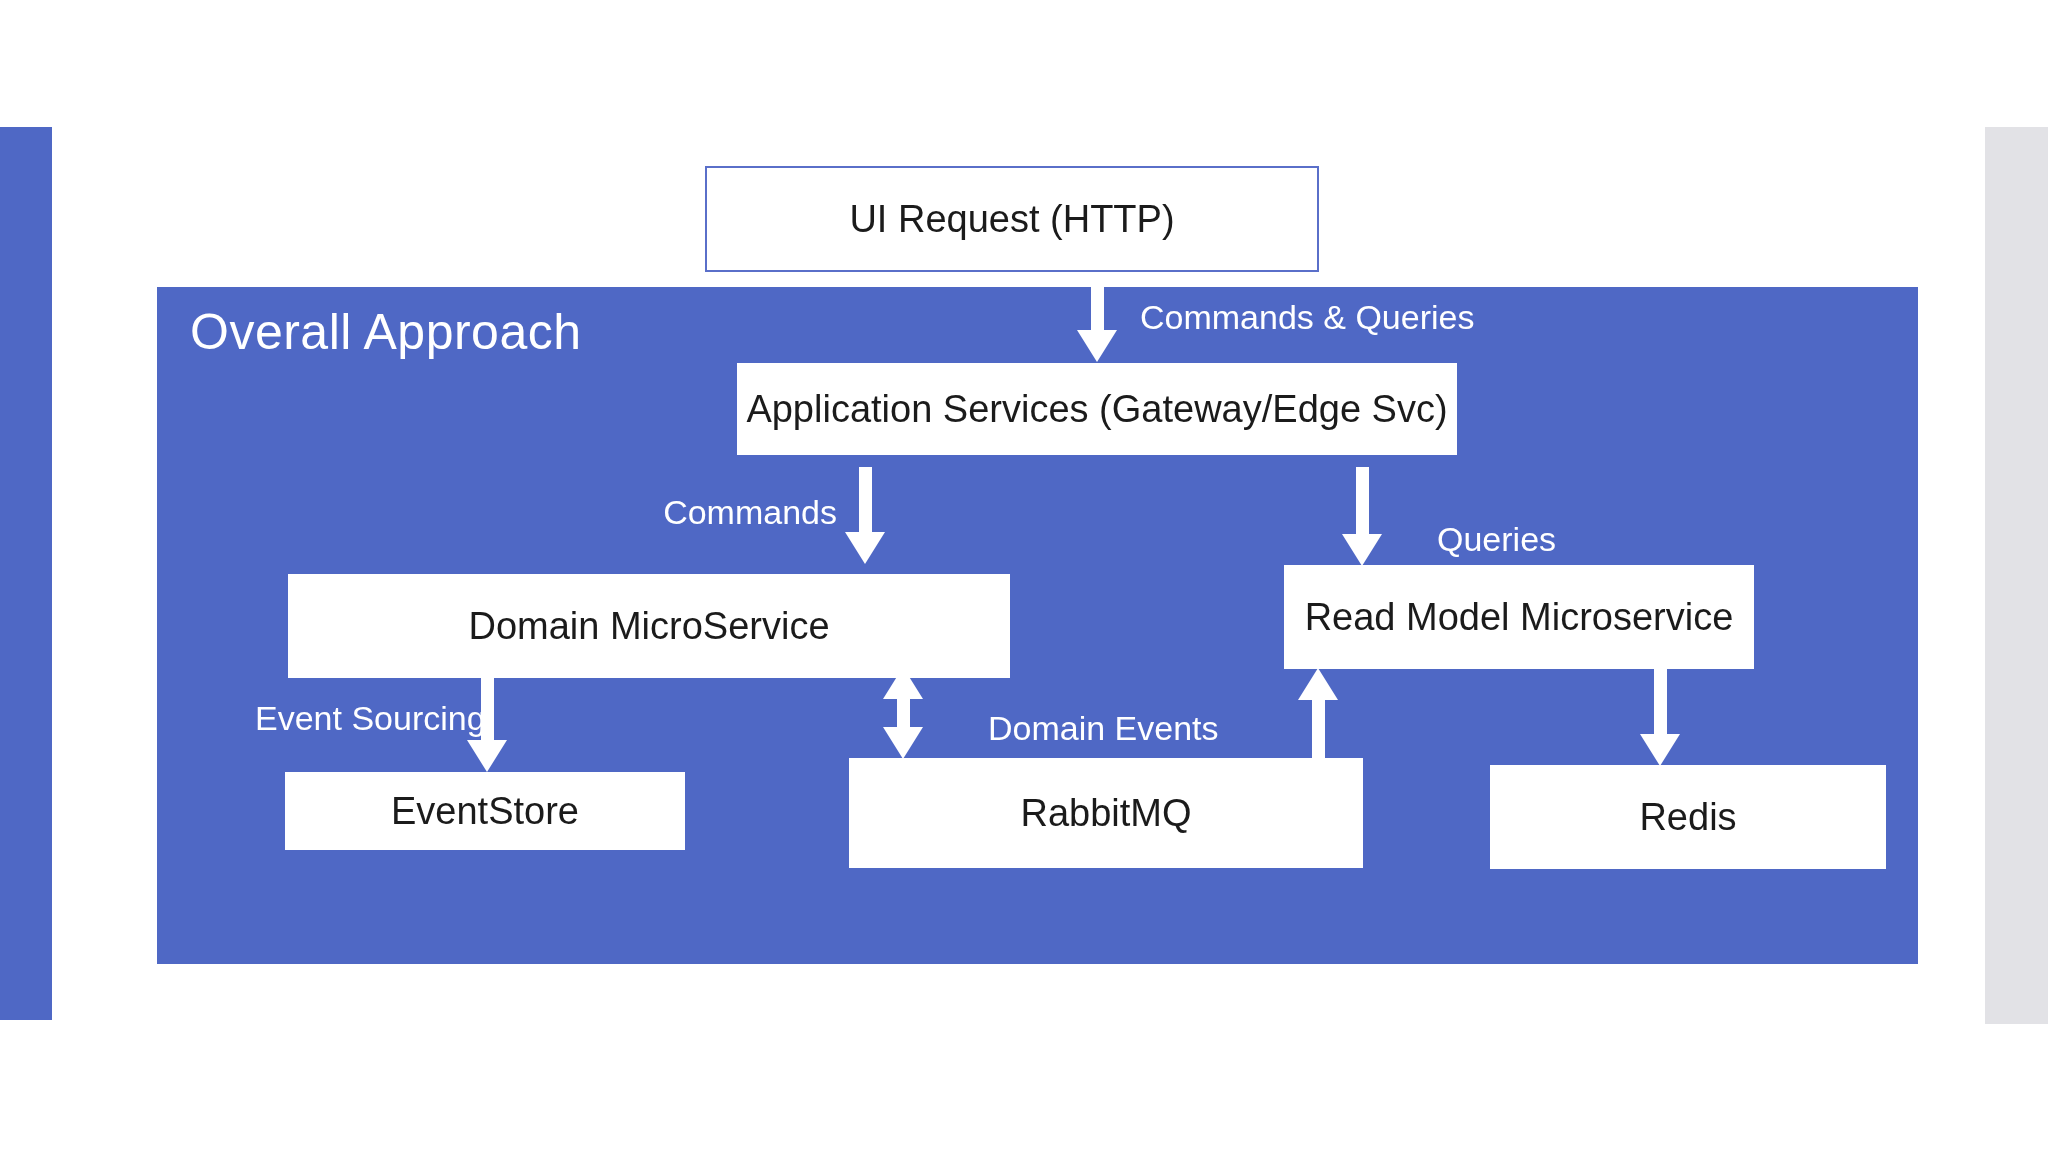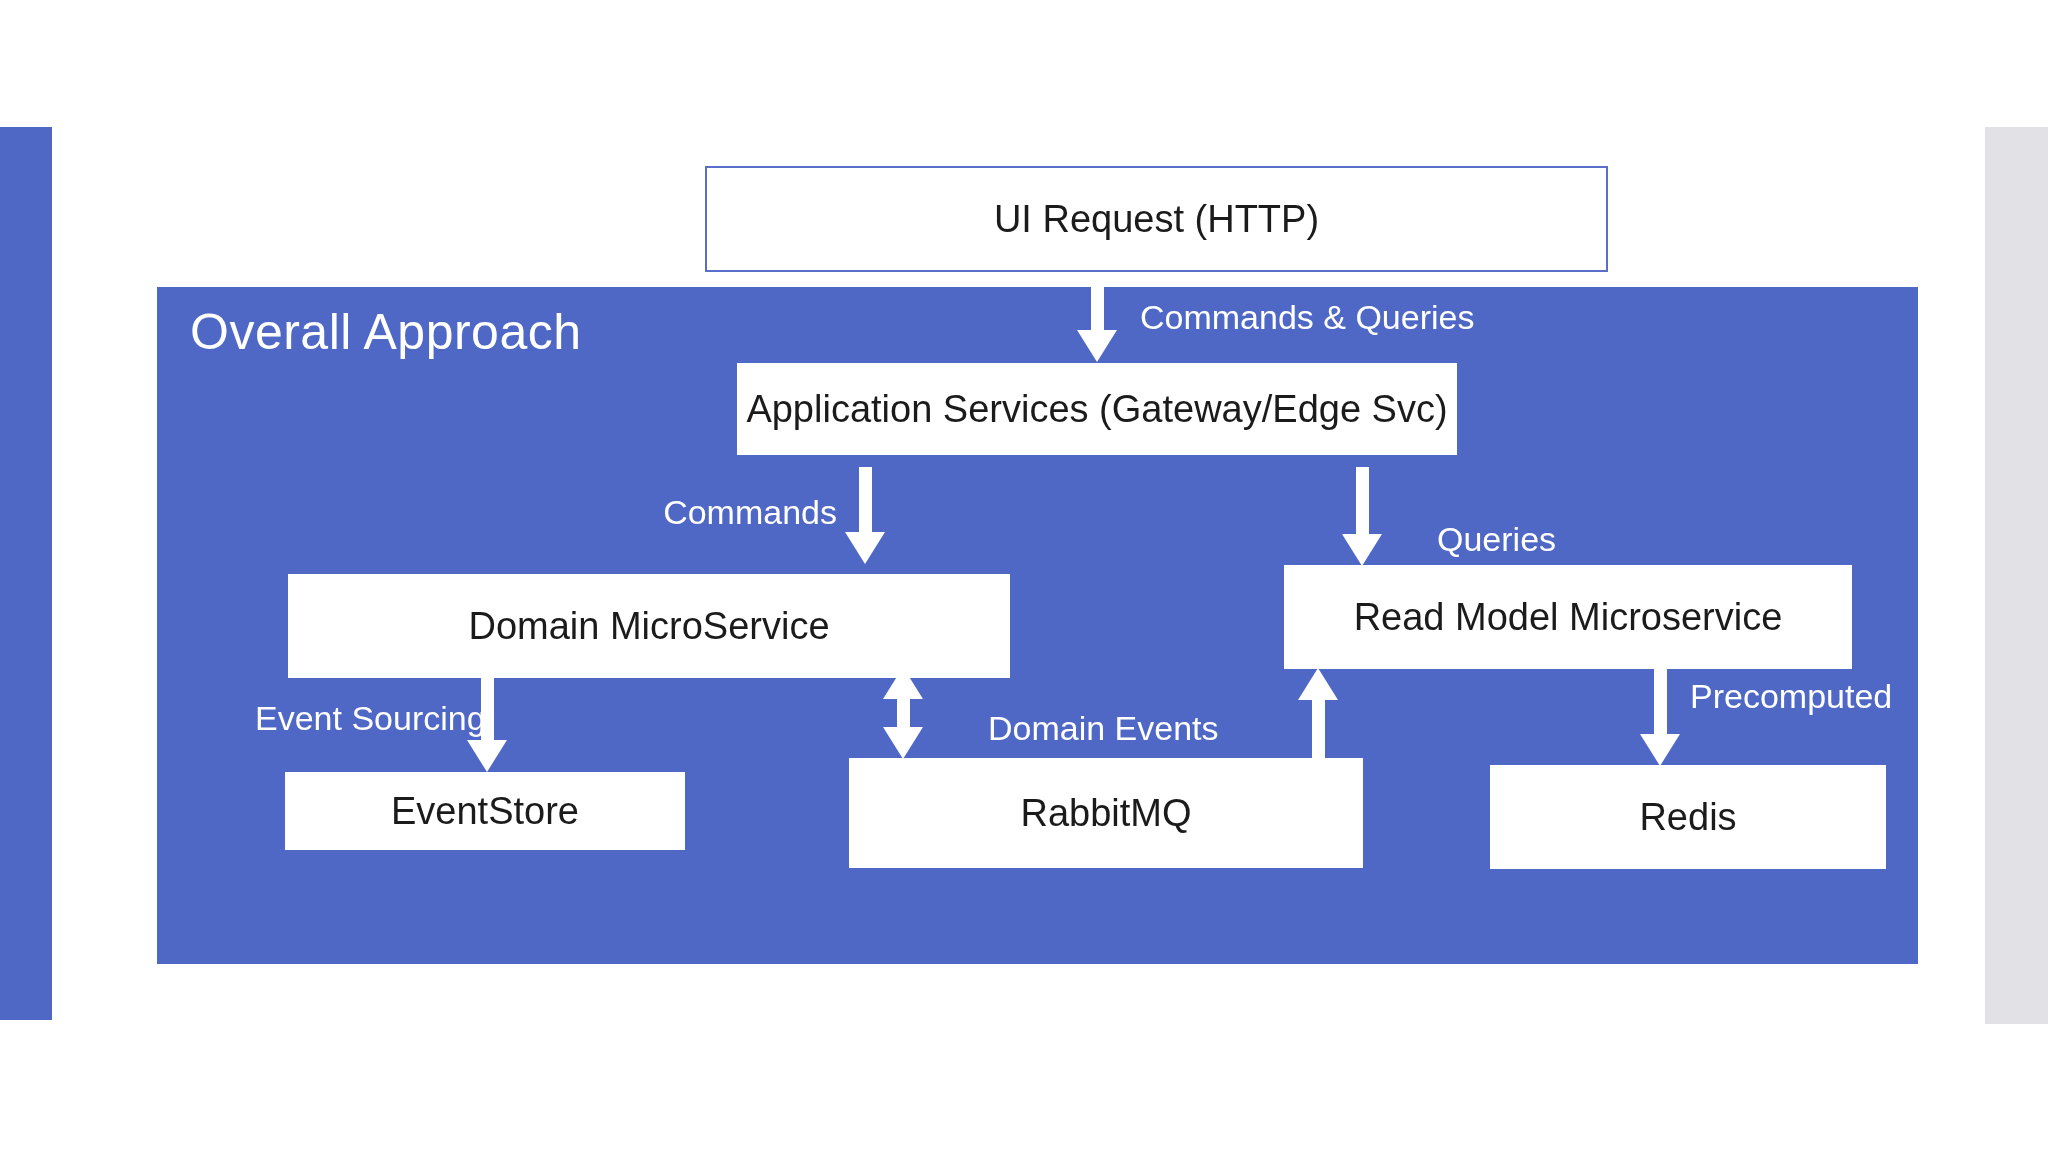--- a/index.html
+++ b/index.html
@@ -24,24 +24,24 @@
   .title{
     left:190px;top:303px;color:var(--label);
     font-size:50px;font-weight:300;letter-spacing:0.5px;white-space:nowrap;
   }
   
   .node{
     background:#FFFFFF;color:var(--node-text);
     display:flex;align-items:center;justify-content:center;
     font-size:38px;white-space:nowrap;box-sizing:border-box;
   }
-  .node-ui{left:705px;top:166px;width:903px;height:106px;border:2px solid var(--node-border);}
+  .node-ui{left:705px;top:166px;width:614px;height:106px;border:2px solid var(--node-border);}
   .node-app{left:737px;top:363px;width:720px;height:92px;}
   .node-domain{left:288px;top:563px;width:722px;height:104px;margin-top:11px;}
-  .node-read{left:1284px;top:565px;width:568px;height:104px;}
+  .node-read{left:1284px;top:565px;width:470px;height:104px;}
   .node-eventstore{left:285px;top:772px;width:400px;height:78px;}
   .node-rabbit{left:849px;top:758px;width:514px;height:110px;}
   .node-redis{left:1481px;top:765px;width:396px;height:104px;margin-left:9px;}
   
   .lbl{
     color:var(--label);font-size:34px;font-weight:300;
     line-height:40px;white-space:nowrap;
   }
   .lbl-cq{left:1140px;top:297px;}
   .lbl-commands{left:647px;top:492px;width:190px;text-align:right;}
@@ -127,14 +127,13 @@
   <span class="shaft"></span>
   <span class="head down"></span>
 </div>
 
 <div class="abs lbl lbl-cq">Commands &amp; Queries</div>
 <div class="abs lbl lbl-commands">Commands</div>
 <div class="abs lbl lbl-queries">Queries</div>
 <div class="abs lbl lbl-es">Event Sourcing</div>
 <div class="abs lbl lbl-de">Domain Events</div>
 <div class="abs lbl lbl-pre">
-  <div>Precomputed</div>
 </div>
 
 </body></html>

